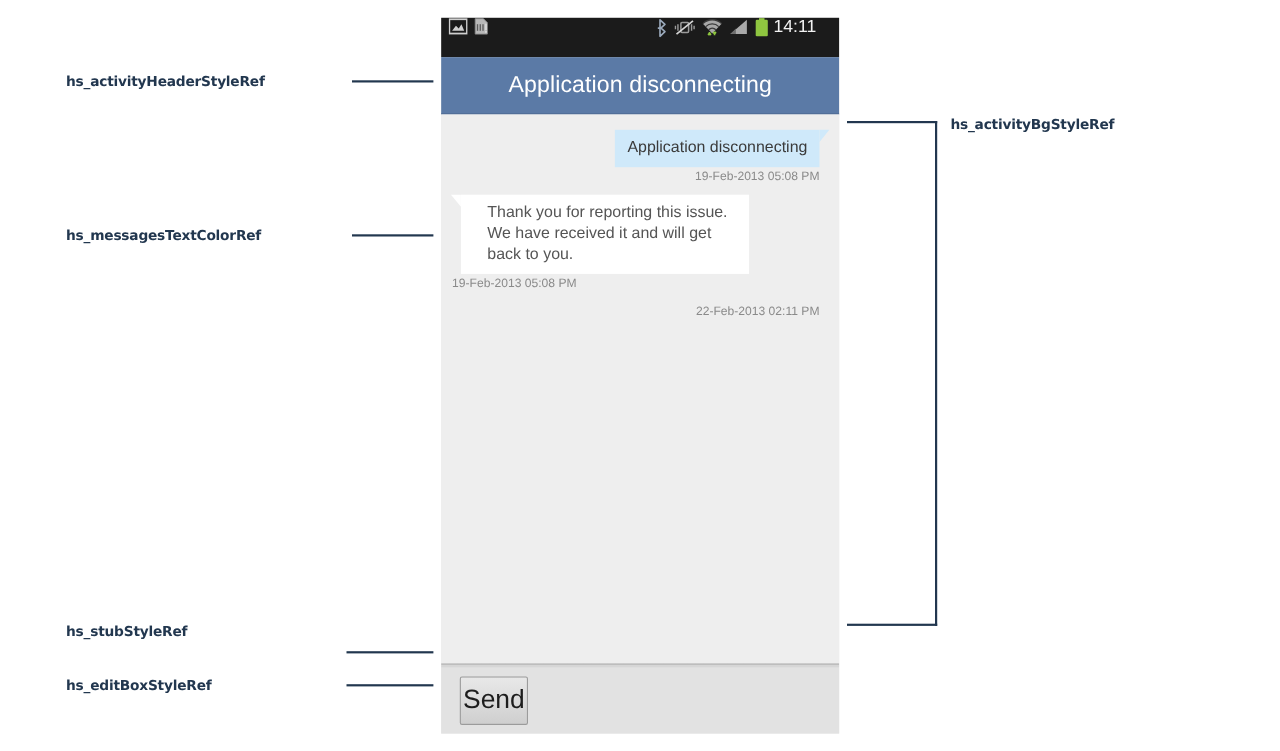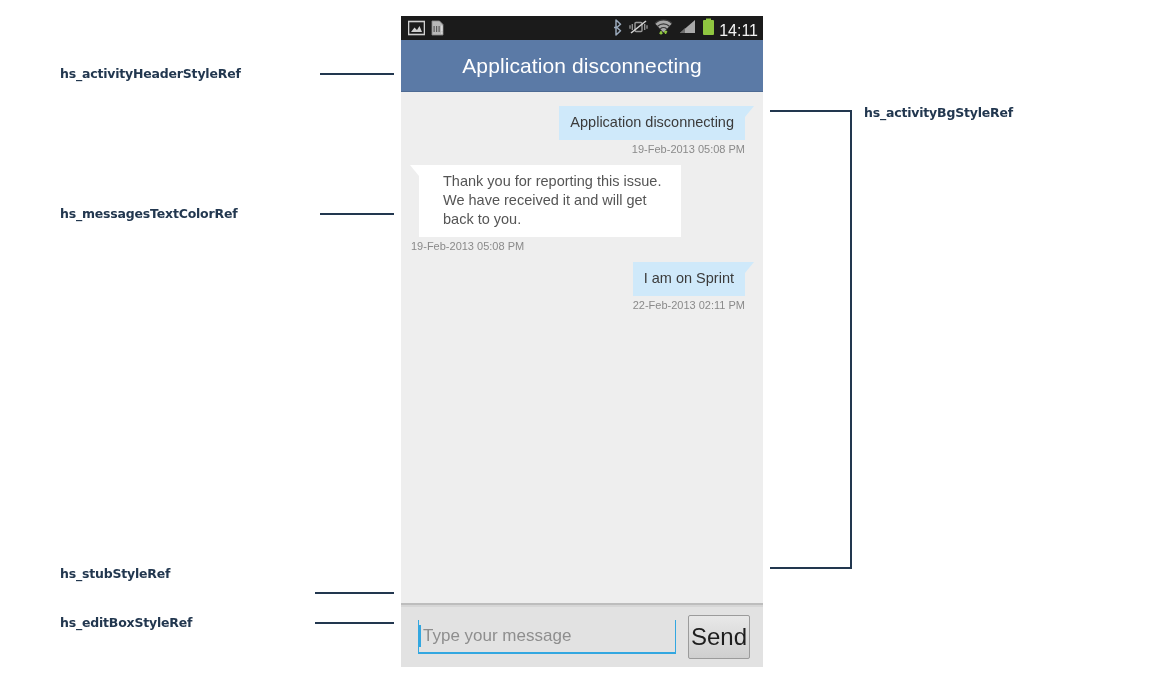--- a/index.html
+++ b/index.html
@@ -41,25 +41,25 @@
     width: 362px;
     height: 651px;
     background: #eeeeee;
     overflow: hidden;
     display: flex;
     flex-direction: column;
   }
 
   
   .statusbar {
-    height: 24px;
+    height: 36px;
     background: #1b1b1b;
     display: flex;
-    align-items: flex-end;
-    padding: 0 5px 0 7px;
+    align-items: flex-start;
+    padding: 0 21px 0 7px;
     box-sizing: border-box;
     flex: 0 0 auto;
   }
   .sb-left { display: flex; align-items: center; gap: 5px; }
   .sb-spacer { flex: 1 1 auto; }
   .sb-right { display: flex; align-items: center; gap: 6px; }
   .sb-time {
     color: #f2f2f2;
     font-size: 16px;
     font-family: "Liberation Sans", sans-serif;
@@ -311,30 +311,25 @@
       <div class="timestamp">19-Feb-2013 05:08 PM</div>
     </div>
 
     <div class="msg-row in">
       <div class="bubble in">Thank you for reporting this issue. We have received it and will get back to you.</div>
       <div class="timestamp">19-Feb-2013 05:08 PM</div>
     </div>
 
 
     <div class="msg-row out">
-      <div class="bubble out">I am on Sprint</div>
       <div class="timestamp">22-Feb-2013 02:11 PM</div>
     </div>
 
   </div>
 
   <div class="stub-divider"></div>
 
   <div class="compose">
-    <div class="editbox">
-      <div class="caret"></div>
-      <div class="editbox-placeholder">Type your message</div>
-    </div>
     <div class="send-btn">Send</div>
   </div>
 
 
 </div>
 
 </body></html>

